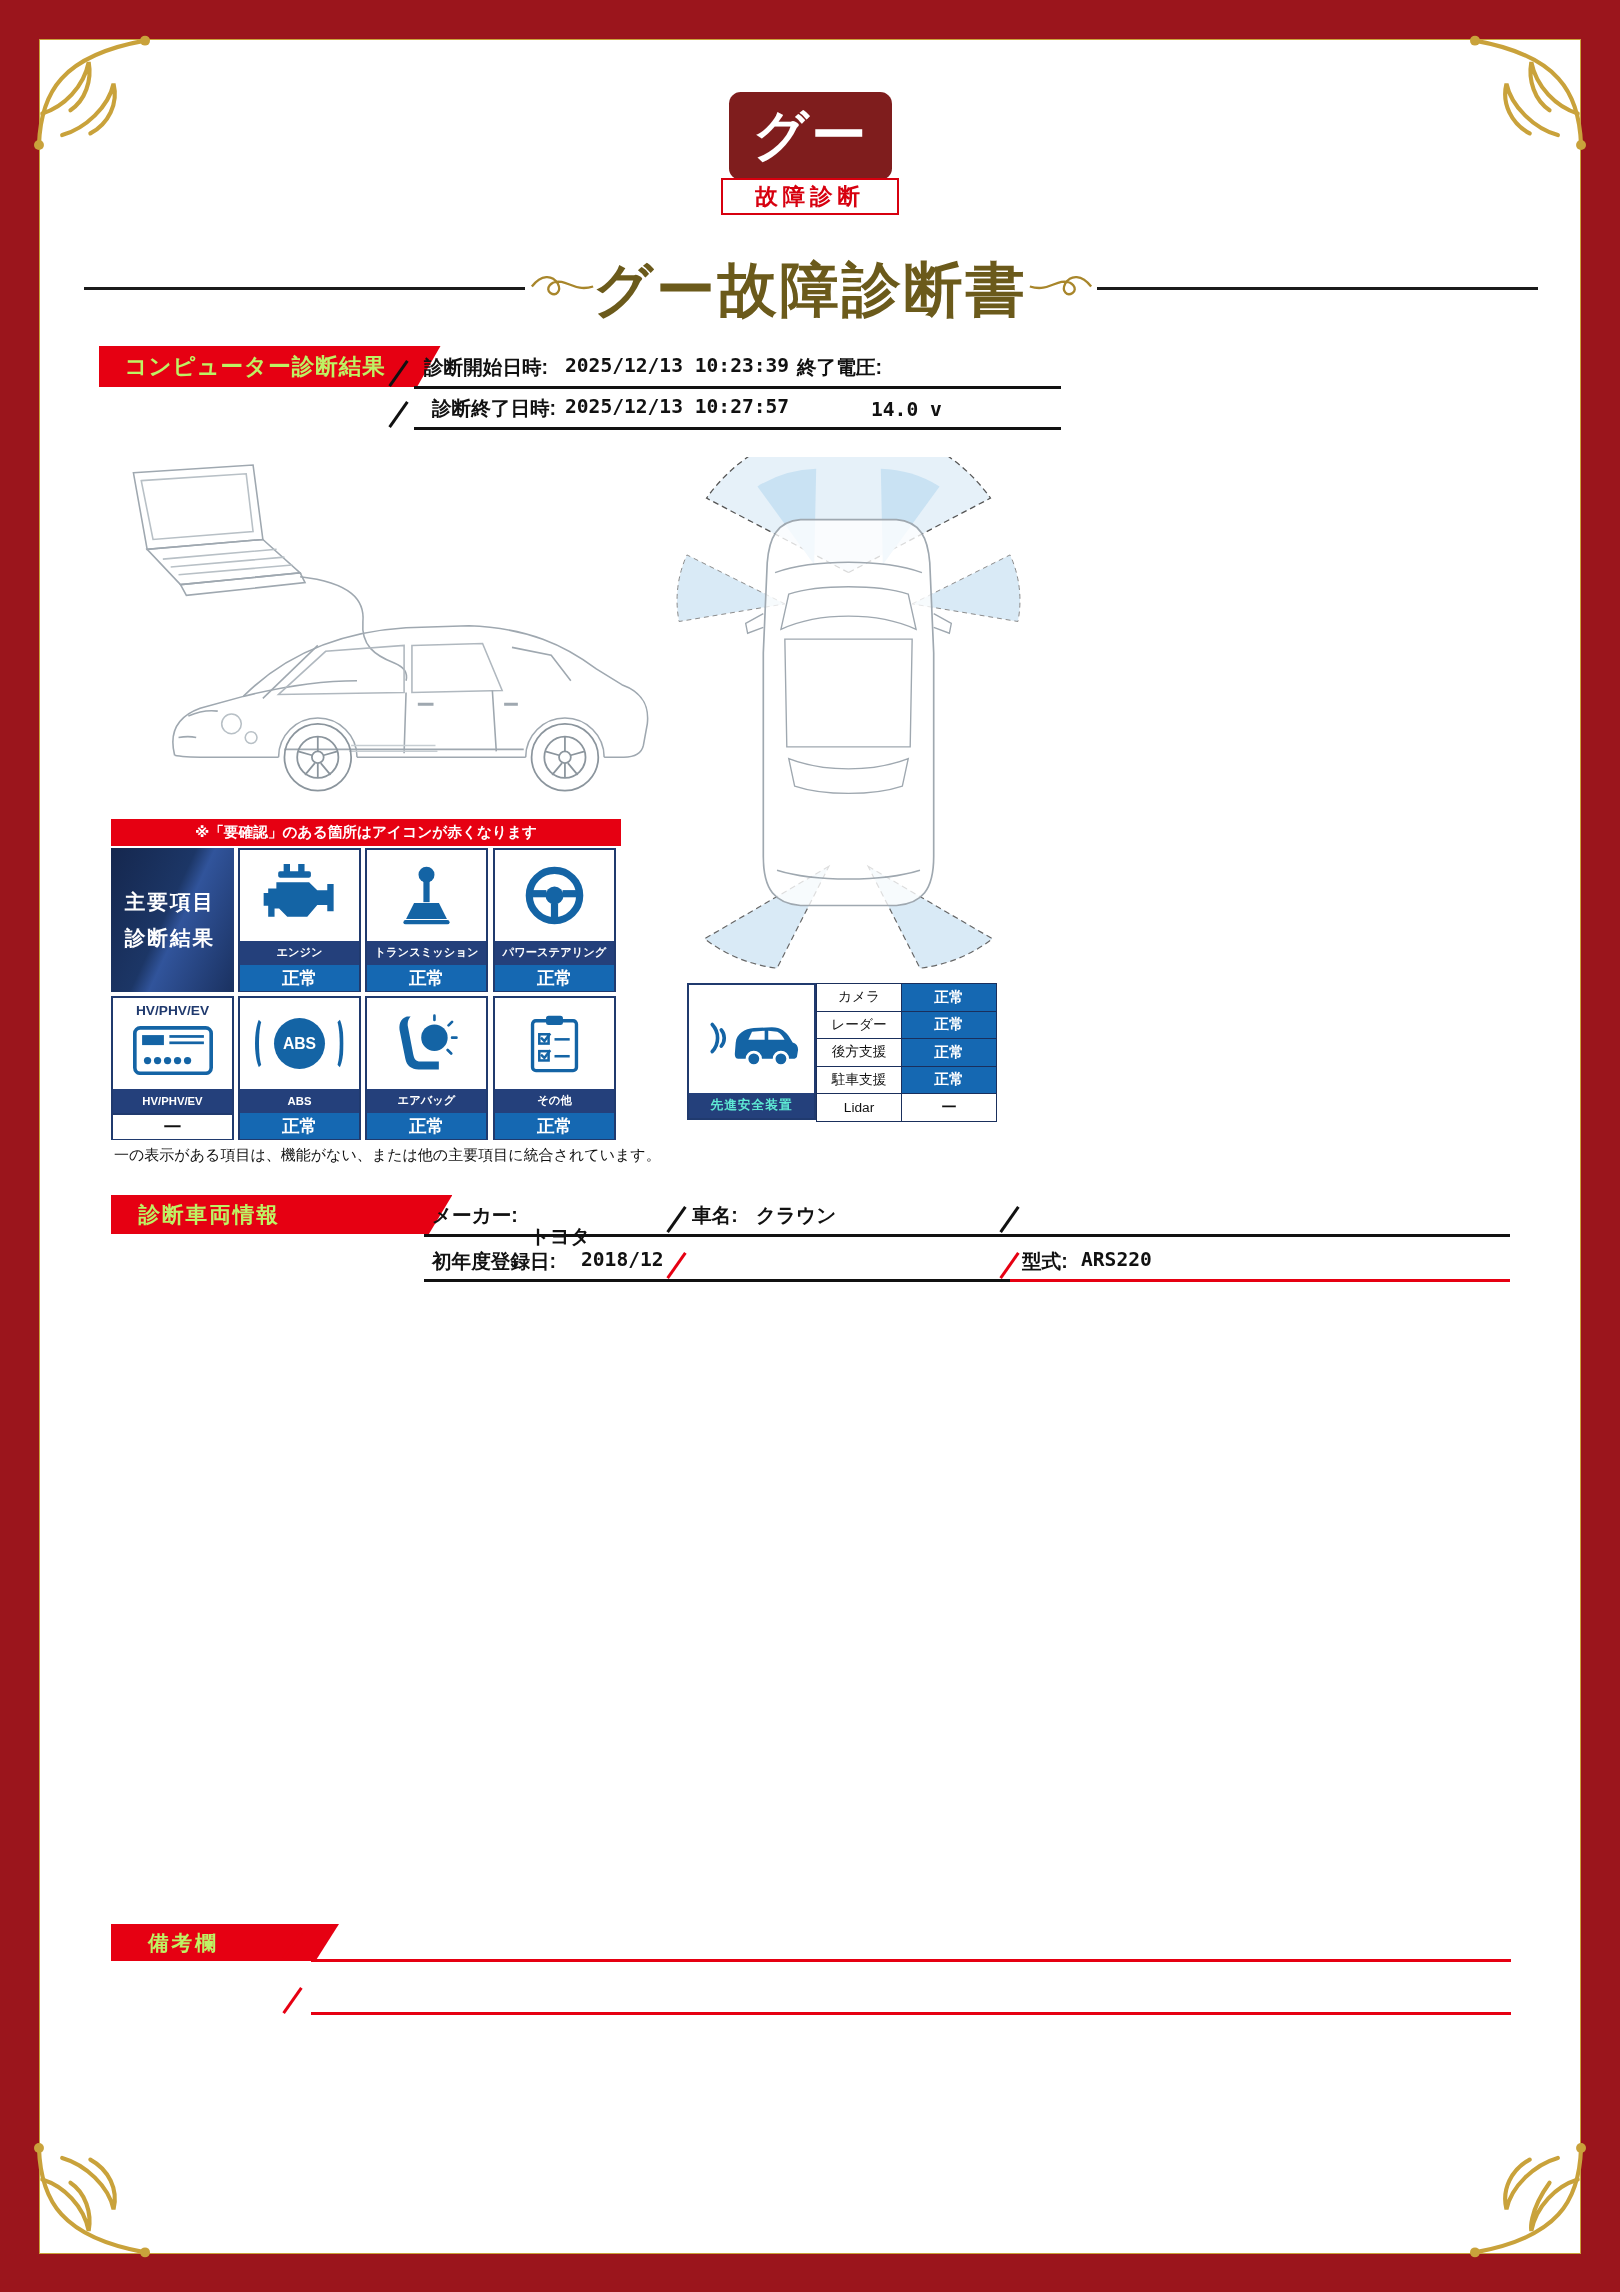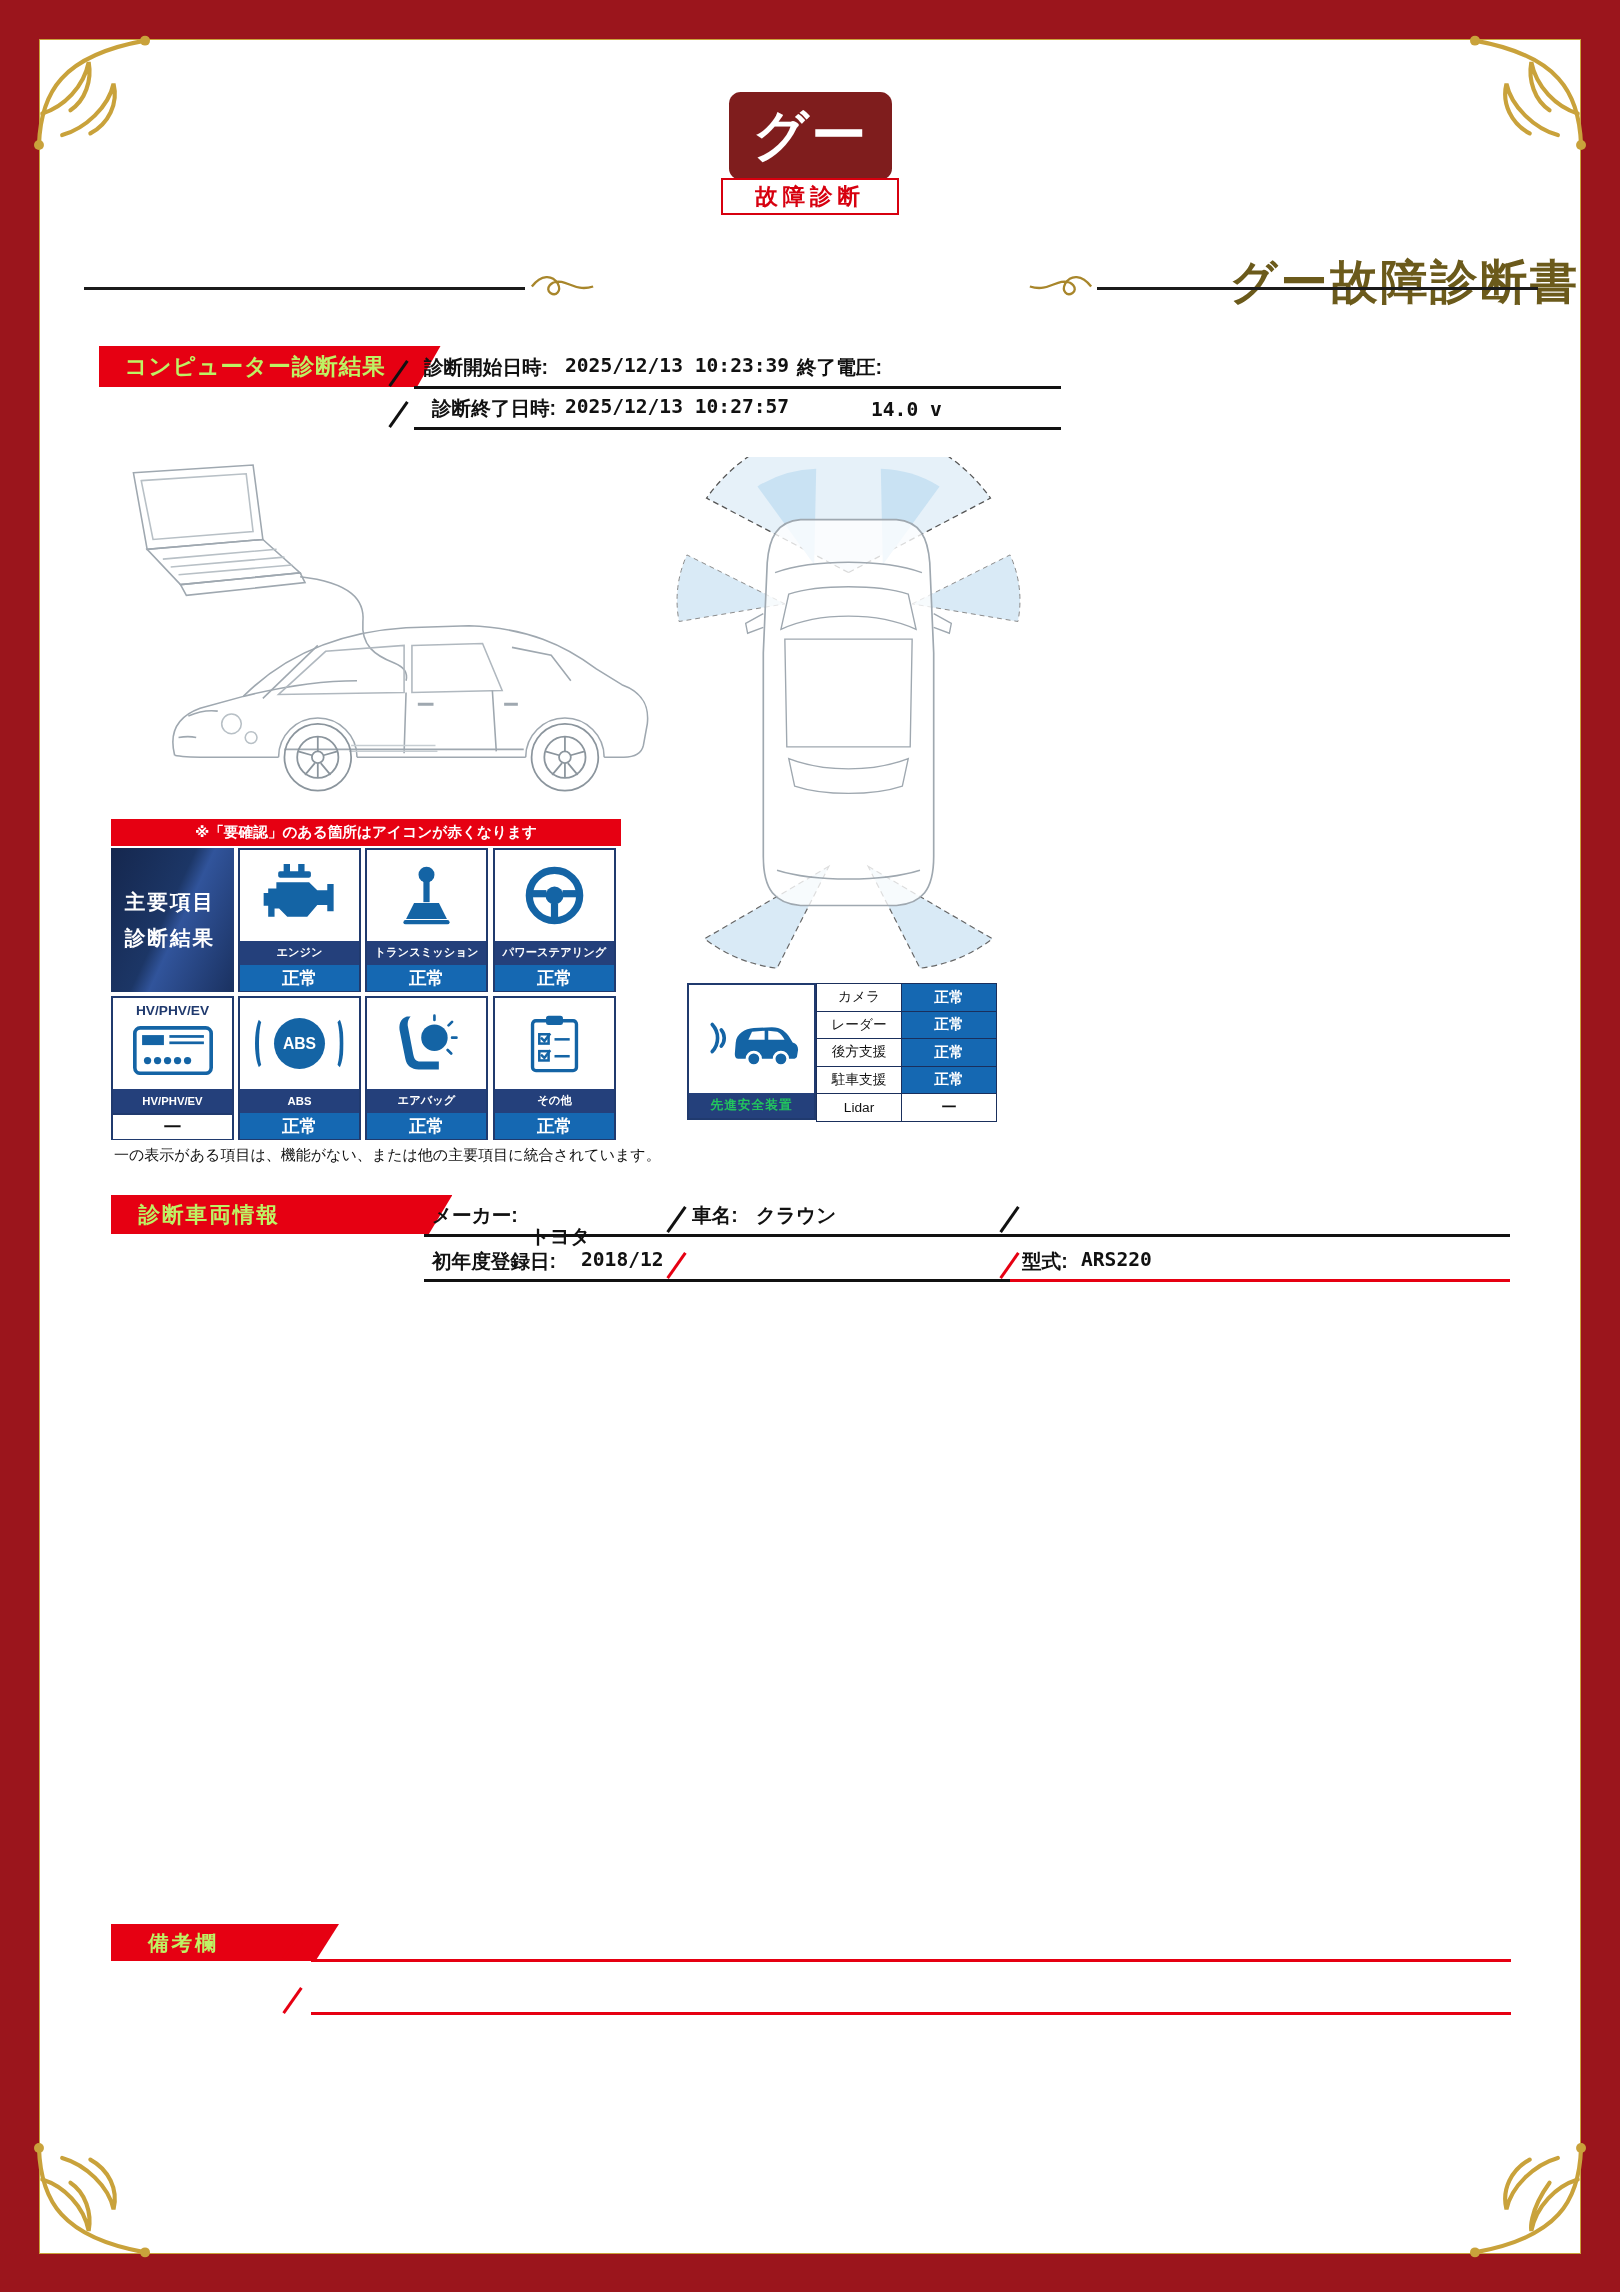--- a/index.html
+++ b/index.html
@@ -27,22 +27,22 @@
     color:#fff;font-size:55px;font-weight:bold;letter-spacing:2px;
   }
   .logo-sub{
     left:681px;top:138px;width:178px;height:37px;background:#fff;
     border:2.9px solid #D7000F;box-sizing:border-box;color:#D7000F;
     font-size:22.5px;font-weight:bold;letter-spacing:4.9px;
     display:flex;align-items:center;justify-content:center;
   }
   
   .doc-title{
-    left:0;top:211px;width:100%;text-align:right;
-    font-size:47px;font-weight:bold;color:#6B5A1B;letter-spacing:2.9px;
+    left:0;top:211px;width:100%;text-align:center;
+    font-size:59px;font-weight:bold;color:#6B5A1B;letter-spacing:2.9px;
   }
   .title-rule{height:2.9px;background:#1b1b1b;top:247px;}
   .rule-l{left:44px;width:441px;}
   .rule-r{left:1057px;width:441px;}
   .swirl{top:231px;width:65px;height:31px;}
   .swirl-l{left:490px;}
   .swirl-r{left:988px;transform:scaleX(-1);}
   
   .banner{
     background:#E60012;color:#bef264;font-weight:bold;
@@ -92,21 +92,21 @@
   .abs-arc{width:15.7px;height:55px;border:4.9px solid transparent;border-left:4.9px solid #1464A5;border-radius:50%;box-sizing:border-box;}
   .abs-arc.r{transform:scaleX(-1);}
   .footnote{left:74px;top:1106px;font-size:15px;color:#111;}
   
   .safety-box{
     left:647px;top:943px;width:129px;height:137px;background:#fff;
     border:2px solid #203A6E;box-sizing:border-box;
   }
   .safety-icon-area{position:absolute;left:0;top:0;width:100%;height:108px;display:flex;align-items:center;justify-content:center;}
   .safety-label{
-    position:absolute;left:0;bottom:0;width:100%;height:25.5px;background:#24407B;color:#22c55e;
+    position:absolute;left:0;bottom:0;width:100%;height:25.5px;background:#24407B;color:#5eead4;
     font-size:12.7px;font-weight:bold;display:flex;align-items:center;justify-content:center;letter-spacing:1px;
   }
   .safety-table{
     left:776px;top:943px;display:grid;grid-template-columns:84px 94px;grid-auto-rows:26.5px;
     gap:1px;background:#1A2F5C;border:1px solid #1A2F5C;
   }
   .st-name{background:#fff;color:#111;font-size:13.7px;display:flex;align-items:center;justify-content:center;}
   .st-status{background:#1568B2;color:#fff;font-size:14.7px;font-weight:bold;display:flex;align-items:center;justify-content:center;}
   .st-status.dash{background:#fff;color:#111;}
 </style>

